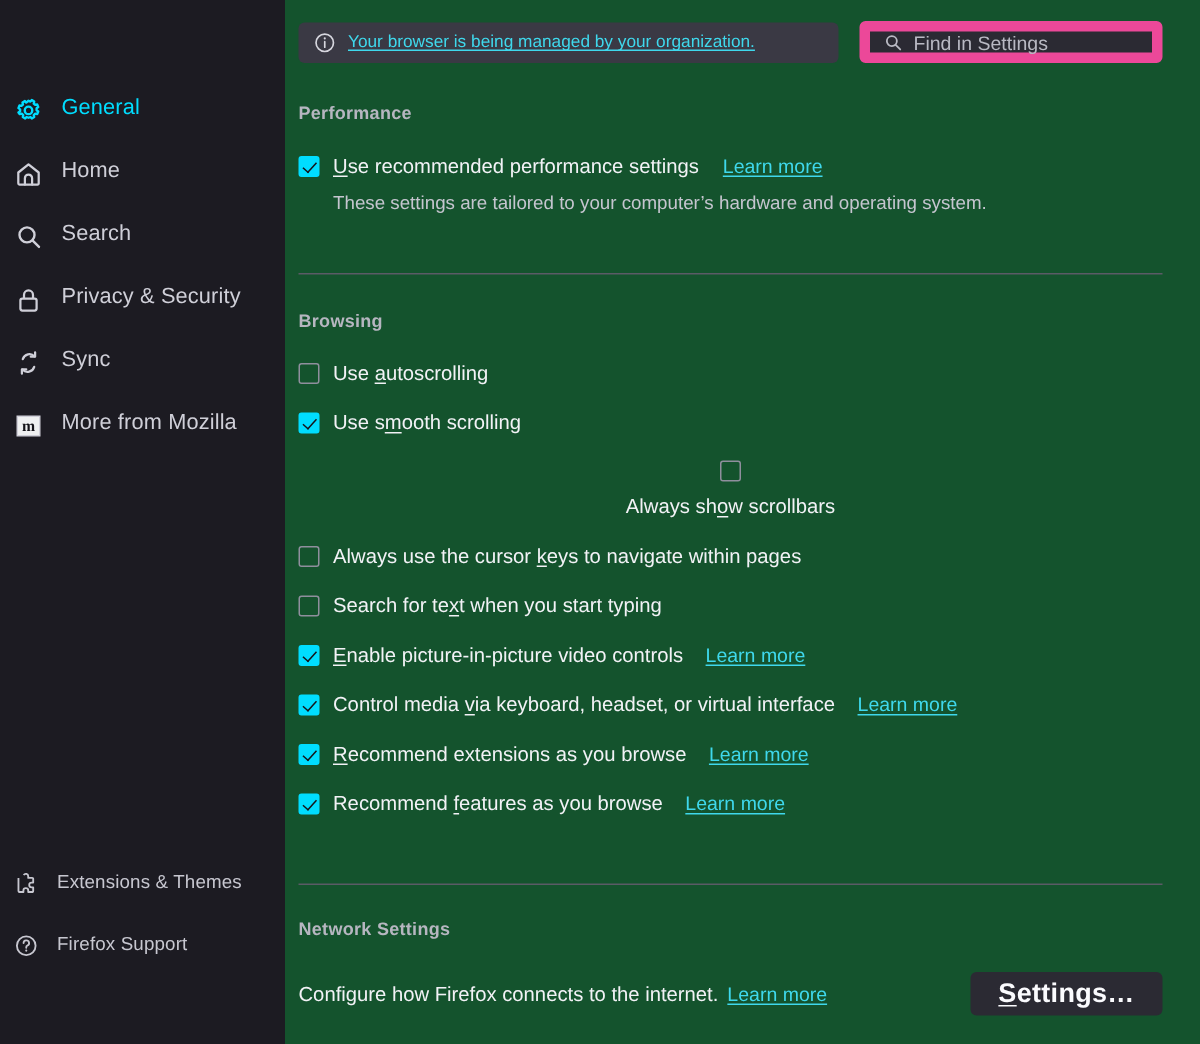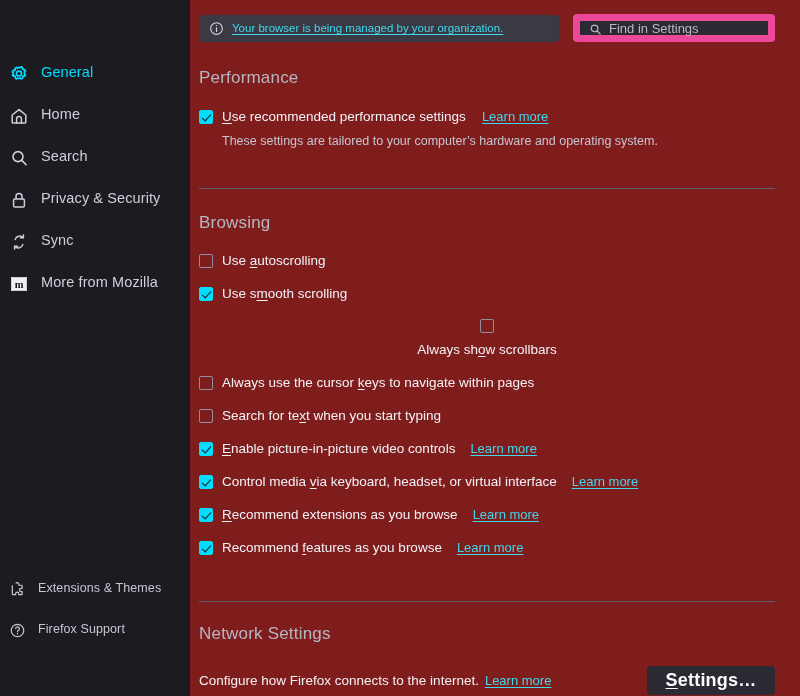--- a/index.html
+++ b/index.html
@@ -70,21 +70,21 @@
   }
   .nav-bottom .nav-item { margin-bottom: 11px; }
   .nav-bottom .nav-label { font-size: 12.5px; color: #c7c7d0; }
   .nav-bottom .nav-icon { width: 17px; height: 17px; flex: 0 0 17px; }
 
   
   .main {
     flex: 1;
     height: 696px;
     position: relative;
-    background: #7f1d1d;
+    background: #14532d;
     padding-left: 9px;
   }
 
   
   .header-row {
     display: flex;
     align-items: center;
     gap: 14px;
     padding-top: 14px;
     padding-right: 26px;
@@ -128,22 +128,22 @@
   .search-placeholder {
     font-size: 13px;
     color: #b9b9c3;
     white-space: nowrap;
   }
 
   
   .content { padding-left: 0; padding-right: 26px; }
 
   .section-title {
-    font-size: 17px;
-    font-weight: 400;
+    font-size: 12px;
+    font-weight: 700;
     color: #b6b6c0;
     letter-spacing: .2px;
   }
 
   .divider {
     height: 1px;
     background: #5b5b66;
     margin-left: 0;
     margin-right: 0;
   }

